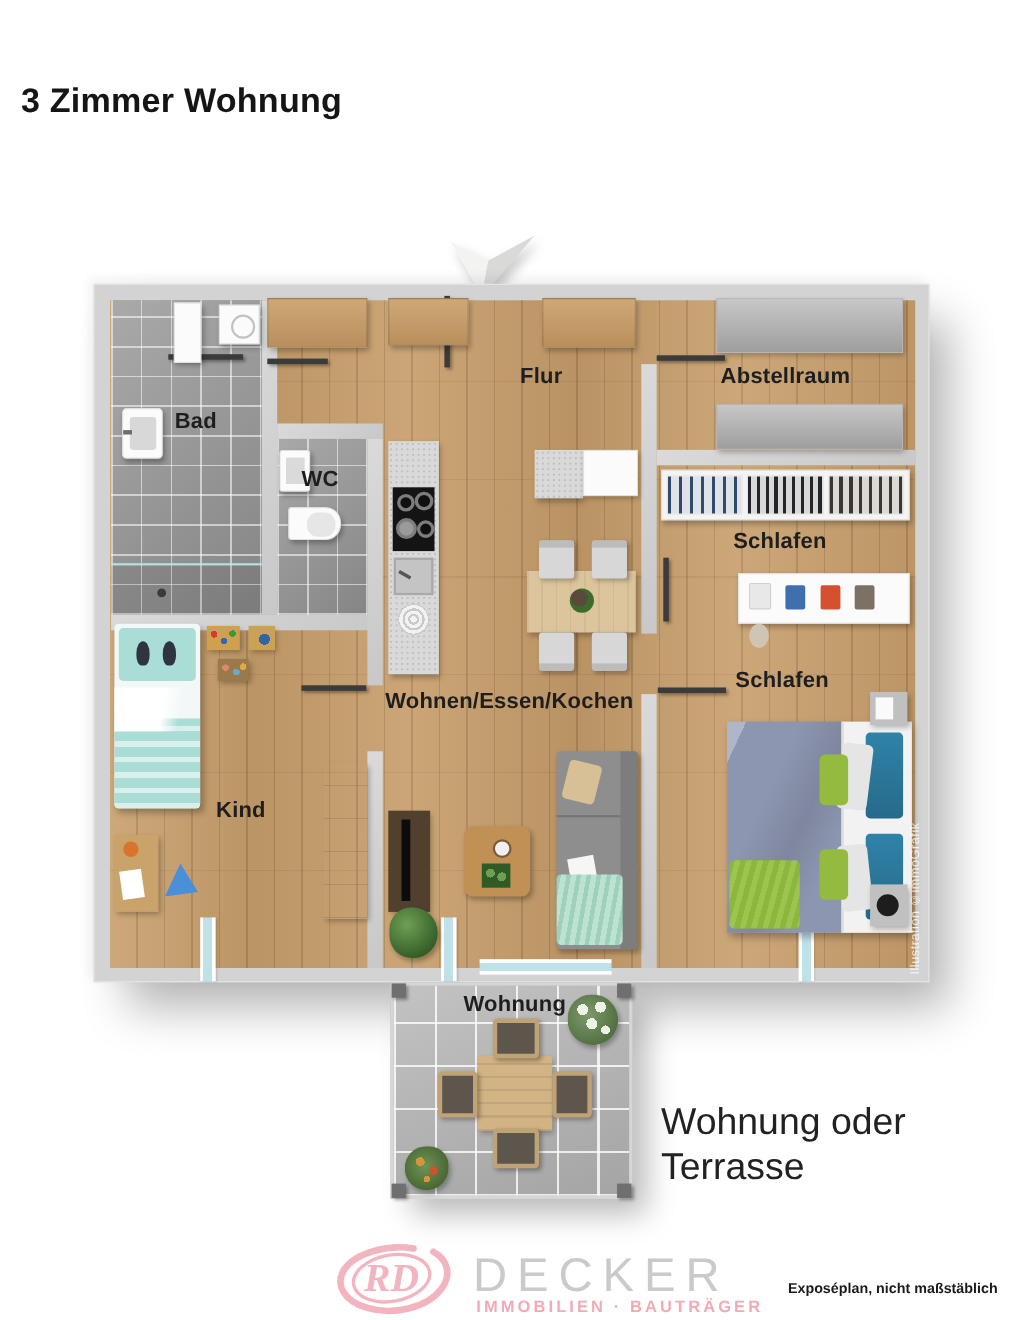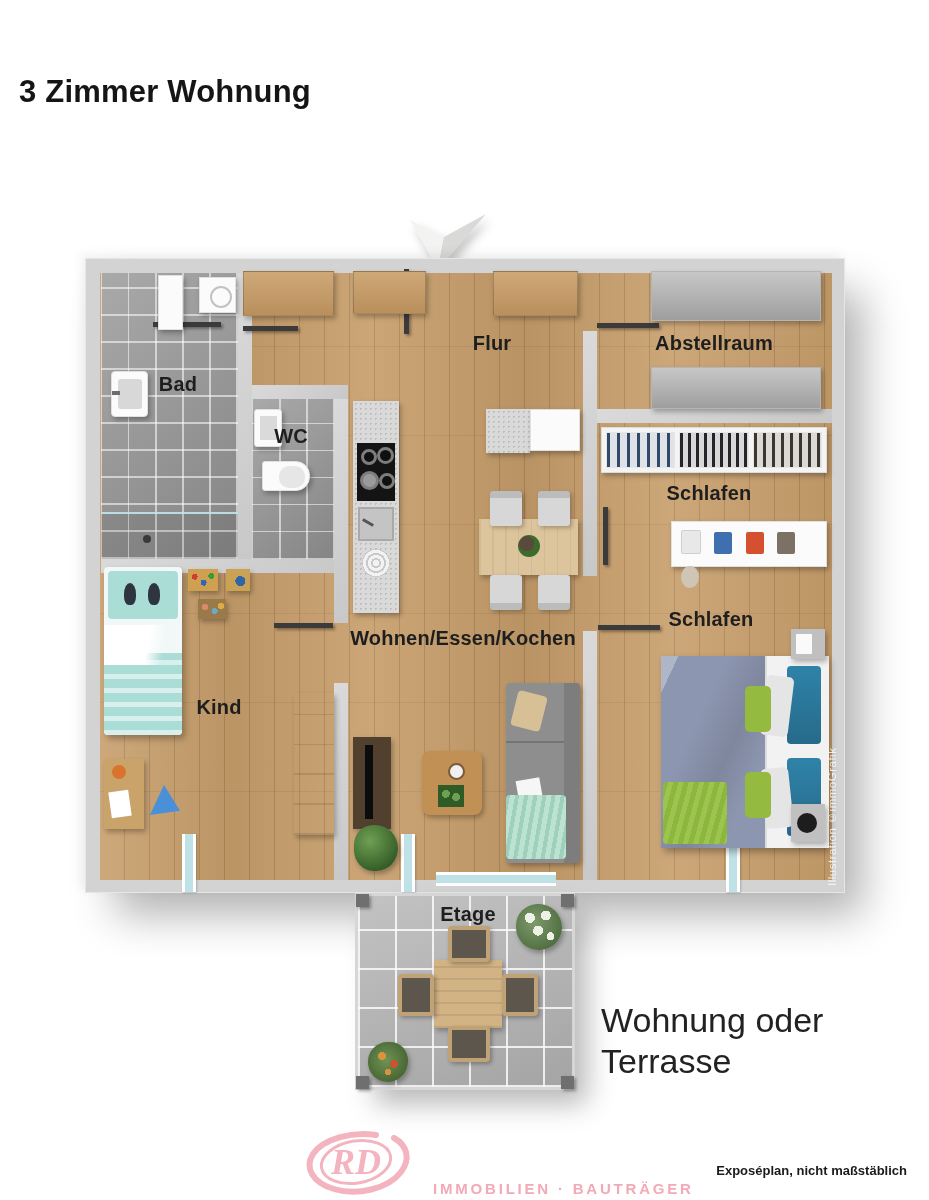--- a/index.html
+++ b/index.html
@@ -216,49 +216,50 @@
       <div class="abs" style="left:16px;top:34px;width:26px;height:22px;background:#2f5c26;background-image:radial-gradient(circle at 30% 40%, #6ea053 0 4px, transparent 4px),radial-gradient(circle at 70% 55%, #6ea053 0 4px, transparent 4px);"></div>
     </div>
     <div class="abs plant" style="left:268px;top:566px;width:44px;height:46px;box-shadow:2px 3px 5px rgba(0,0,0,0.3);"></div>
 
     <div class="rlabel" style="left:92px;top:125px;">Bad</div>
     <div class="rlabel" style="left:205px;top:177px;">WC</div>
     <div class="rlabel" style="left:378px;top:84px;margin-left:28px;">Flur</div>
     <div class="rlabel" style="left:628px;top:84px;">Abstellraum</div>
     <div class="rlabel" style="left:623px;top:234px;">Schlafen</div>
     <div class="rlabel" style="left:625px;top:360px;">Schlafen</div>
-    <div class="rlabel" style="left:133px;top:448px;">Kind</div>
+    <div class="rlabel" style="left:133px;top:478px;">Kind</div>
     <div class="rlabel" style="left:377px;top:379px;">Wohnen/Essen/Kochen</div>
   </div>
 
   <div class="balcony">
     <div class="post" style="left:-2px;top:-2px;"></div>
     <div class="post" style="right:-2px;top:-2px;"></div>
     <div class="post" style="left:-2px;bottom:-2px;"></div>
     <div class="post" style="right:-2px;bottom:-2px;"></div>
 
     <div class="furn" style="left:76px;top:64px;width:68px;height:68px;background:#d2b384;background-image:repeating-linear-gradient(0deg, rgba(0,0,0,0.08) 0 2px, transparent 2px 12px);"></div>
     <div class="bchair abs" style="left:90px;top:30px;width:42px;height:36px;box-shadow:2px 2px 4px rgba(0,0,0,0.3);"></div>
     <div class="bchair abs" style="left:90px;top:130px;width:42px;height:36px;box-shadow:2px 2px 4px rgba(0,0,0,0.3);"></div>
     <div class="bchair abs" style="left:40px;top:78px;width:36px;height:42px;box-shadow:2px 2px 4px rgba(0,0,0,0.3);"></div>
     <div class="bchair abs" style="left:144px;top:78px;width:36px;height:42px;box-shadow:2px 2px 4px rgba(0,0,0,0.3);"></div>
 
     <div class="abs" style="left:158px;top:8px;width:46px;height:46px;border-radius:48% 52% 50% 50%;background:radial-gradient(circle at 30% 30%, #eef2e6 0 5px, transparent 5px),radial-gradient(circle at 65% 25%, #eef2e6 0 5px, transparent 5px),radial-gradient(circle at 48% 58%, #eef2e6 0 5px, transparent 5px),radial-gradient(circle at 75% 70%, #eef2e6 0 4px, transparent 4px),radial-gradient(circle at 40% 40%, #7c9a6a, #4d6b3e 80%);box-shadow:2px 3px 5px rgba(0,0,0,0.3);"></div>
     <div class="abs" style="left:10px;top:146px;width:40px;height:40px;border-radius:50% 46% 52% 50%;background:radial-gradient(circle at 35% 35%, #d9933c 0 4px, transparent 4px),radial-gradient(circle at 65% 55%, #c8552e 0 4px, transparent 4px),radial-gradient(circle at 50% 75%, #d9933c 0 3px, transparent 3px),radial-gradient(circle at 45% 45%, #6f9455, #44612f 80%);box-shadow:2px 3px 5px rgba(0,0,0,0.3);"></div>
 
-    <div class="rlabel" style="left:110px;top:18px;">Etage</div>
+    <div class="rlabel" style="left:110px;top:18px;">Wohnung</div>
   </div>
 
   <div class="watermark">Illustration ©immoGrafik</div>
 
   <div class="annotation">
     <div>Wohnung oder Terrasse</div>
   </div>
 
   <svg class="abs" style="left:296px;top:1122px;width:122px;height:78px;" viewBox="0 0 122 78">
     <path d="M98,16 C111,23 115,37 105,50 C92,67 61,74 38,67 C17,61 8,46 17,32 C27,17 56,9 80,13" fill="none" stroke="#f4b4bf" stroke-width="6" stroke-linecap="round"></path>
     <ellipse cx="60" cy="40" rx="35" ry="21" fill="none" stroke="#f4b4bf" stroke-width="3" transform="rotate(-10 60 40)"></ellipse>
     <text x="60" y="52" text-anchor="middle" font-family="Liberation Serif, serif" font-style="italic" font-weight="bold" font-size="36" fill="#f4b4bf">RD</text>
   </svg>
+  <div class="brand">DECKER</div>
   <div class="brand-sub">IMMOBILIEN · BAUTRÄGER</div>
   <div class="disclaimer">Exposéplan, nicht maßstäblich</div>
 
 </div>
 
 </body></html>

